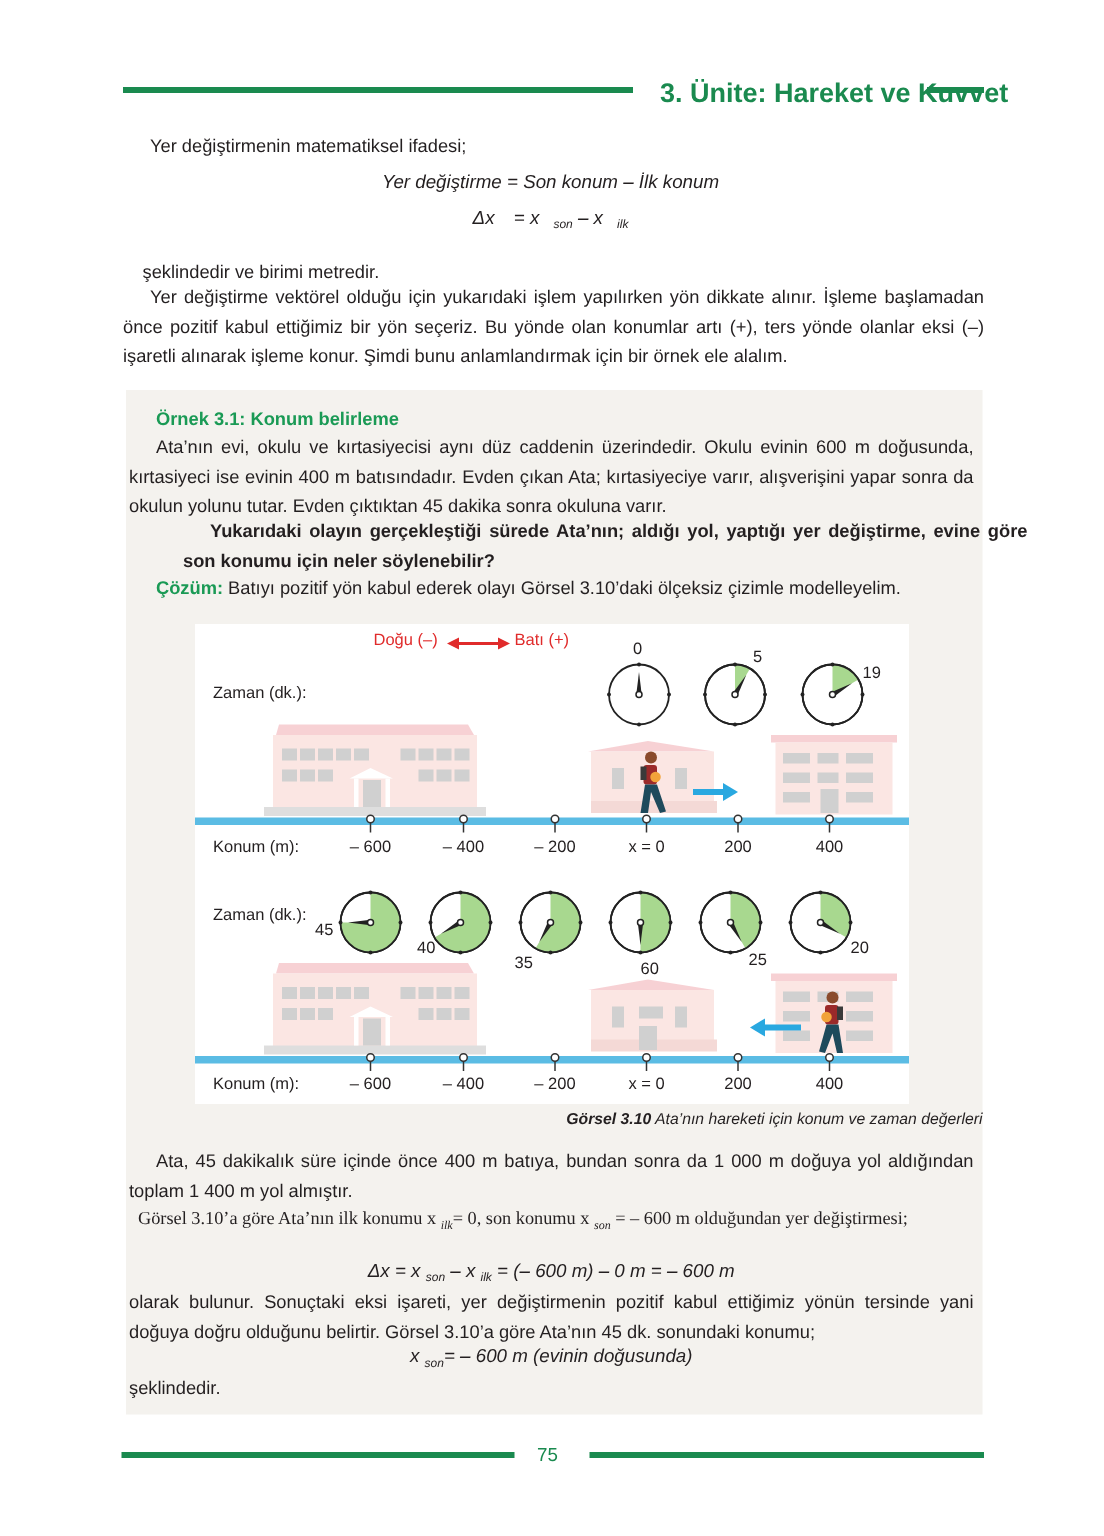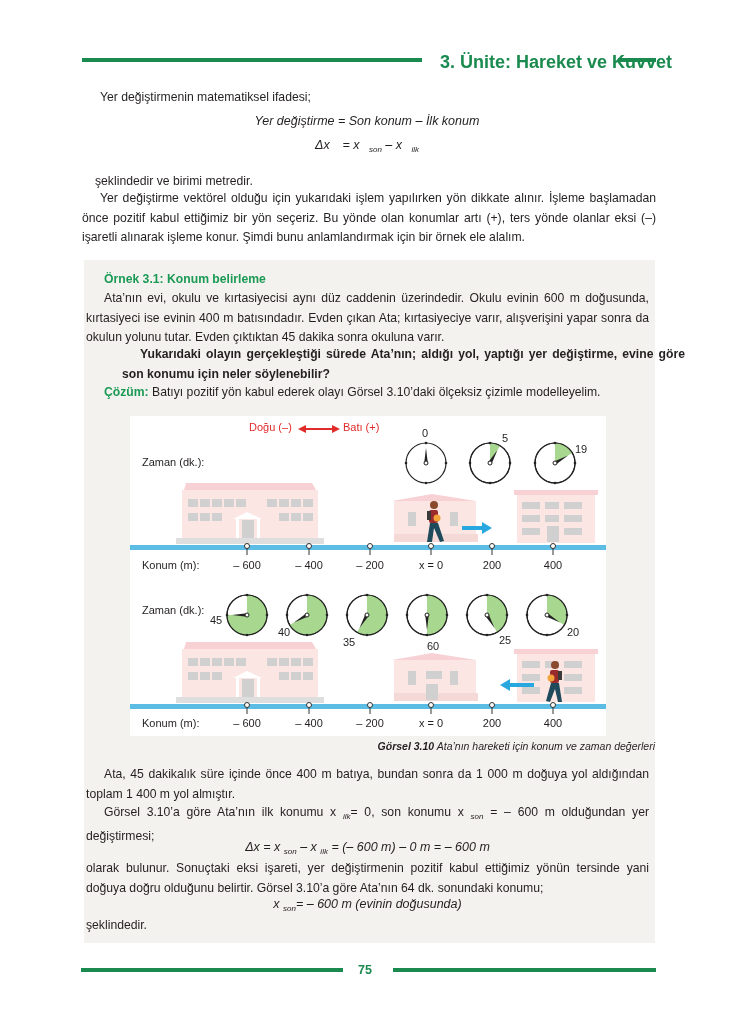--- a/index.html
+++ b/index.html
@@ -10,21 +10,21 @@
   .p { position:absolute; font-size:12.2px; line-height:19.5px; color:#231f20; text-align:justify; }
   .ind { text-indent:18px; }
   .center-i { position:absolute; font-style:italic; font-size:12.5px; color:#231f20; text-align:center; }
   sub { font-size:8px; vertical-align:-3px; font-style:italic; }
   .box { position:absolute; left:84px; top:260px; width:571px; height:683px; background:#f4f2ee; }
   .green-b { color:#1a9a55; font-weight:bold; }
   .bold { font-weight:bold;margin-left:36px; }
   .figure { position:absolute; left:130px; top:416px; width:476px; height:320px; background:#ffffff; }
   .fig-lbl { position:absolute; font-size:11px; color:#231f20; }
   .caption { position:absolute; left:84px; top:740px; width:571px; text-align:right; font-size:10.5px; font-style:italic; color:#231f20; }
-  .page-num { position:absolute; left:358px; top:963px; font-size:12.5px; font-weight:bold; color:#1a8a4f; }
+  .page-num { position:absolute; left:358px; top:963px; font-size:12.5px; font-weight:normal; color:#1a8a4f; }
 </style>
 </head>
 <body>
 
 <div class="gline" style="left:82px; top:58px; width:340px;"></div>
 <div class="header-title">3. Ünite: Hareket ve Kuvvet</div>
 <div class="gline" style="left:618px; top:58px; width:38px;"></div>
 
 <div class="p ind" style="left:82px; top:88px; width:570px;">Yer değiştirmenin matematiksel ifadesi;</div>
 <div class="center-i" style="left:82px; top:114px; width:570px;">Yer değiştirme = Son konum – İlk konum</div>
@@ -348,27 +348,27 @@
       <div class="fig-lbl" style="left: 369px; top: 218px;">25</div>
       <div class="fig-lbl" style="left: 437px; top: 210px;">20</div>
     </div>
 </div>
 
 <div class="caption">
   <span class="bold">Görsel 3.10</span><span> Ata’nın hareketi için konum ve zaman değerleri</span>
 </div>
 
 <div class="p ind" style="left:86px; top:765px; width:563px;">Ata, 45 dakikalık süre içinde önce 400 m batıya, bundan sonra da 1 000 m doğuya yol aldığından toplam 1 400 m yol almıştır.</div>
-<div class="p ind" style="left:86px; top:803px; width:563px;">
+<div class="p ind" style="left:74px; top:803px; width:563px;font-family:Liberation Serif, serif;">
   <span>Görsel 3.10’a göre Ata’nın ilk konumu x</span> <sub>ilk</sub><span>= 0, son konumu x</span> <sub>son</sub><span> = – 600 m olduğundan yer değiştirmesi;</span>
 </div>
 <div class="center-i" style="left:86px; top:840px; width:563px;">
   <span>Δx = x</span> <sub>son</sub><span> – x</span> <sub>ilk</sub><span> = (– 600 m) – 0 m = – 600 m</span>
 </div>
-<div class="p" style="left:86px; top:859px; width:563px;">olarak bulunur. Sonuçtaki eksi işareti, yer değiştirmenin pozitif kabul ettiğimiz yönün tersinde yani doğuya doğru olduğunu belirtir. Görsel 3.10’a göre Ata’nın 64 dk. sonundaki konumu;</div>
+<div class="p" style="left:86px; top:859px; width:563px;">olarak bulunur. Sonuçtaki eksi işareti, yer değiştirmenin pozitif kabul ettiğimiz yönün tersinde yani doğuya doğru olduğunu belirtir. Görsel 3.10’a göre Ata’nın 45 dk. sonundaki konumu;</div>
 <div class="center-i" style="left:86px; top:897px; width:563px;">
   <span>x</span> <sub>son</sub><span>= – 600 m (evinin doğusunda)</span>
 </div>
 <div class="p" style="left:86px; top:916px; width:563px;">şeklindedir.</div>
 
 <div class="gline" style="left:81px; top:968px; width:262px;"></div>
 <div class="page-num">75</div>
 <div class="gline" style="left:393px; top:968px; width:263px;"></div>
 
 </body></html>

